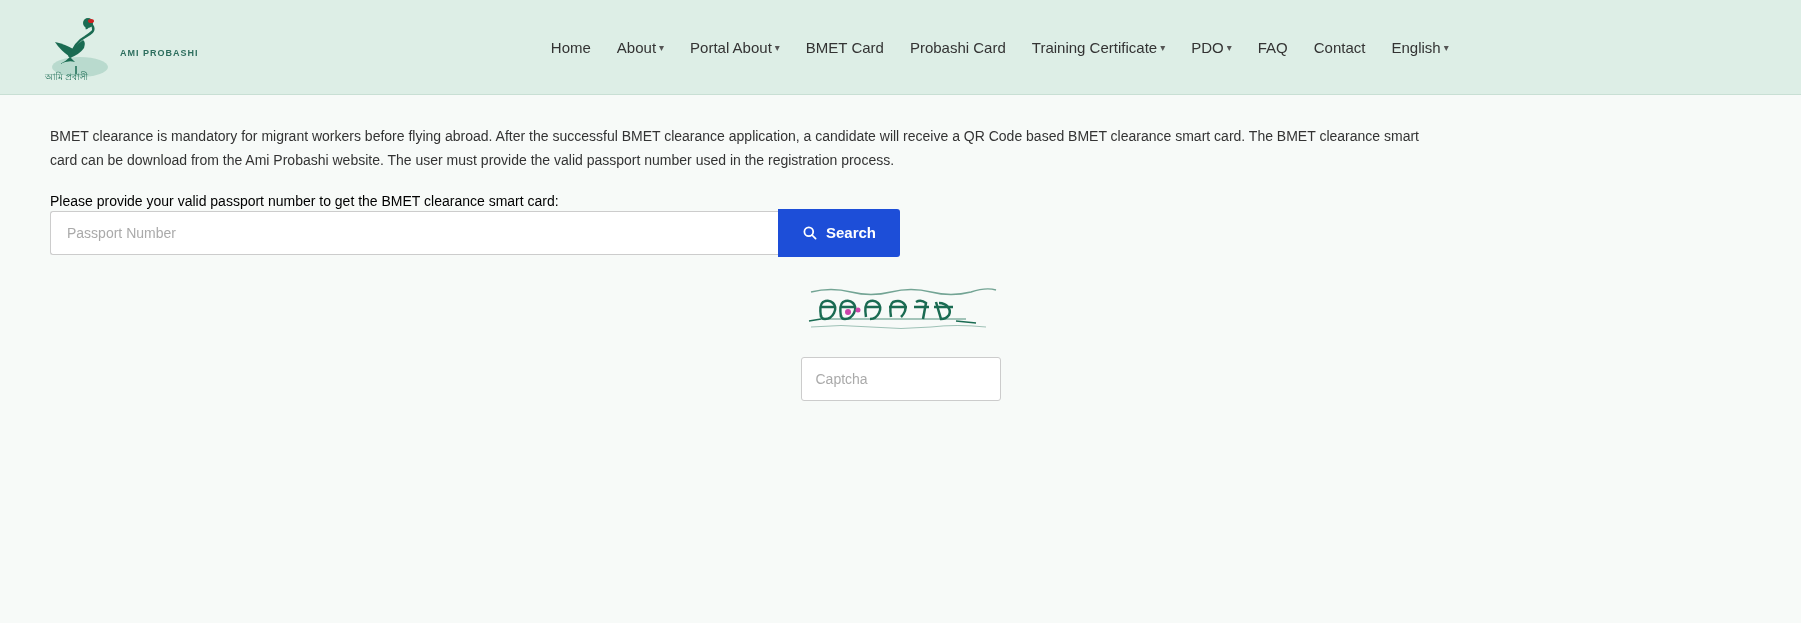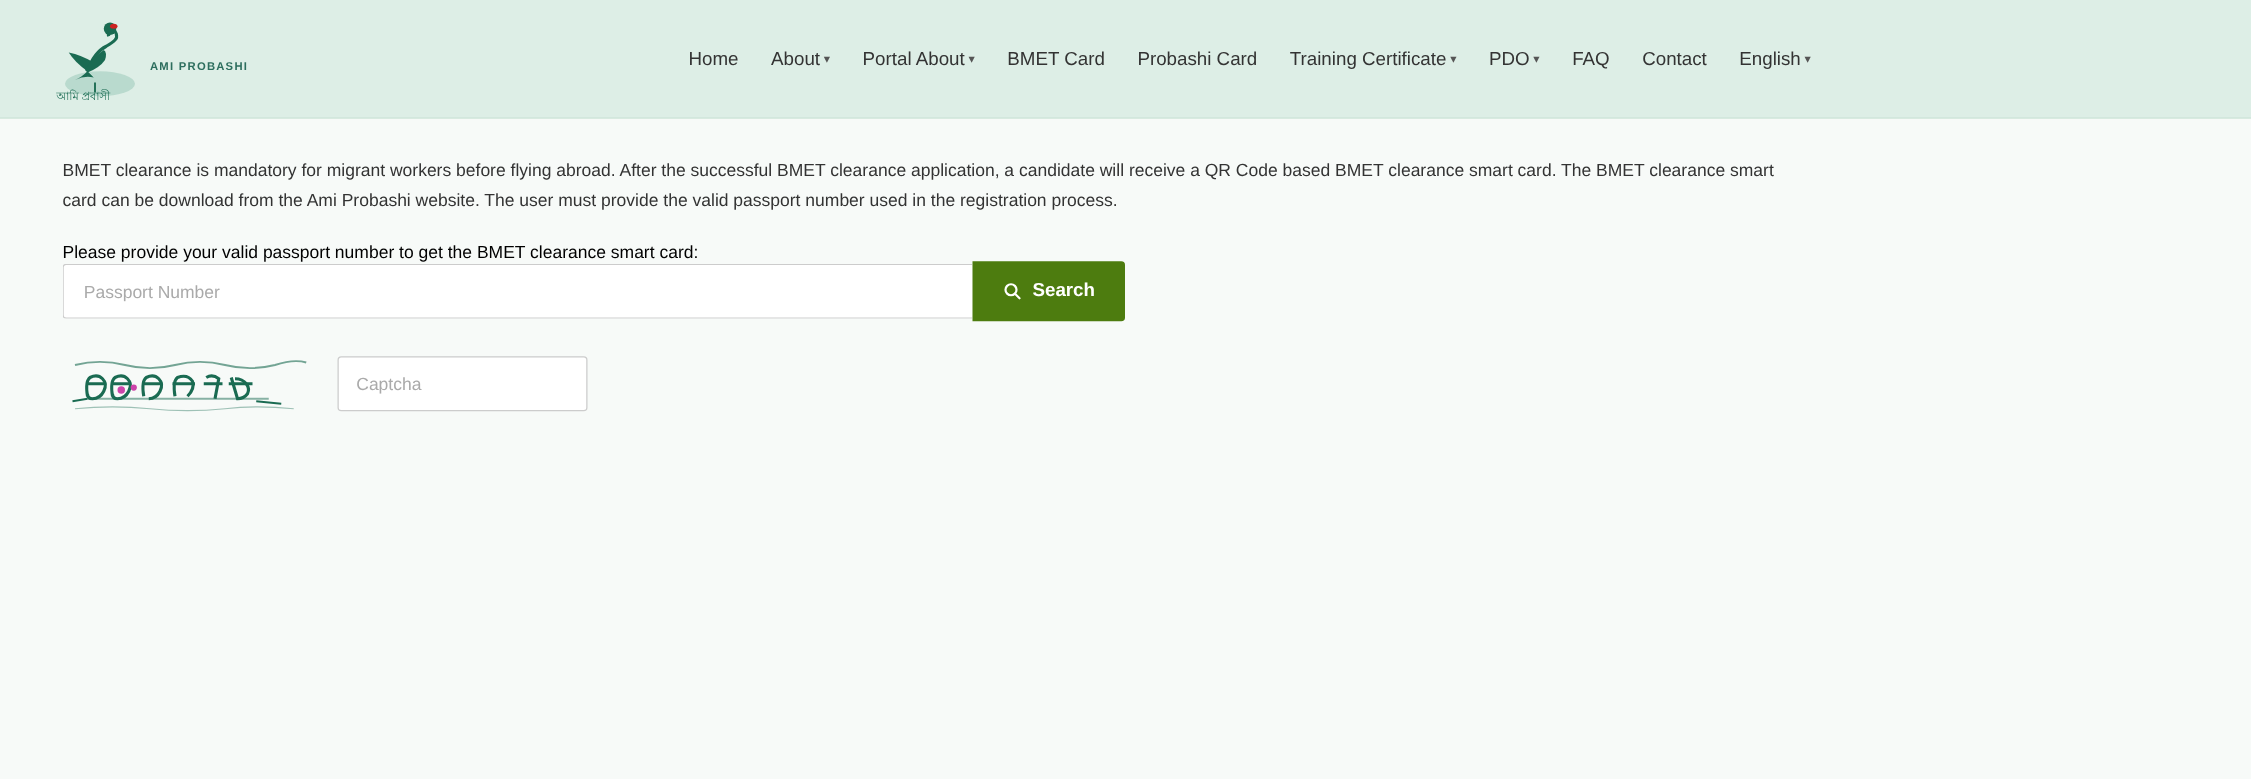--- a/index.html
+++ b/index.html
@@ -117,21 +117,21 @@
       border-radius: 3px 0 0 3px;
     }
 
     .passport-input::placeholder {
       color: #aaa;
     }
 
     .search-button {
       height: 48px;
       padding: 0 24px;
-      background: #4d7c0f;
+      background: #1d4ed8;
       color: #fff;
       border: none;
       cursor: pointer;
       font-size: 15px;
       font-weight: bold;
       display: flex;
       align-items: center;
       gap: 8px;
       border-radius: 0 3px 3px 0;
       white-space: nowrap;
@@ -144,20 +144,21 @@
       stroke: #fff;
       stroke-width: 2.5;
     }
 
     
     .captcha-row {
       display: flex;
       align-items: center;
       gap: 20px;
       margin-top: 4px;
+      flex-direction: column;
     }
 
     .captcha-image {
       width: 200px;
       height: 60px;
       display: flex;
       align-items: center;
       justify-content: center;
       overflow: hidden;
     }

